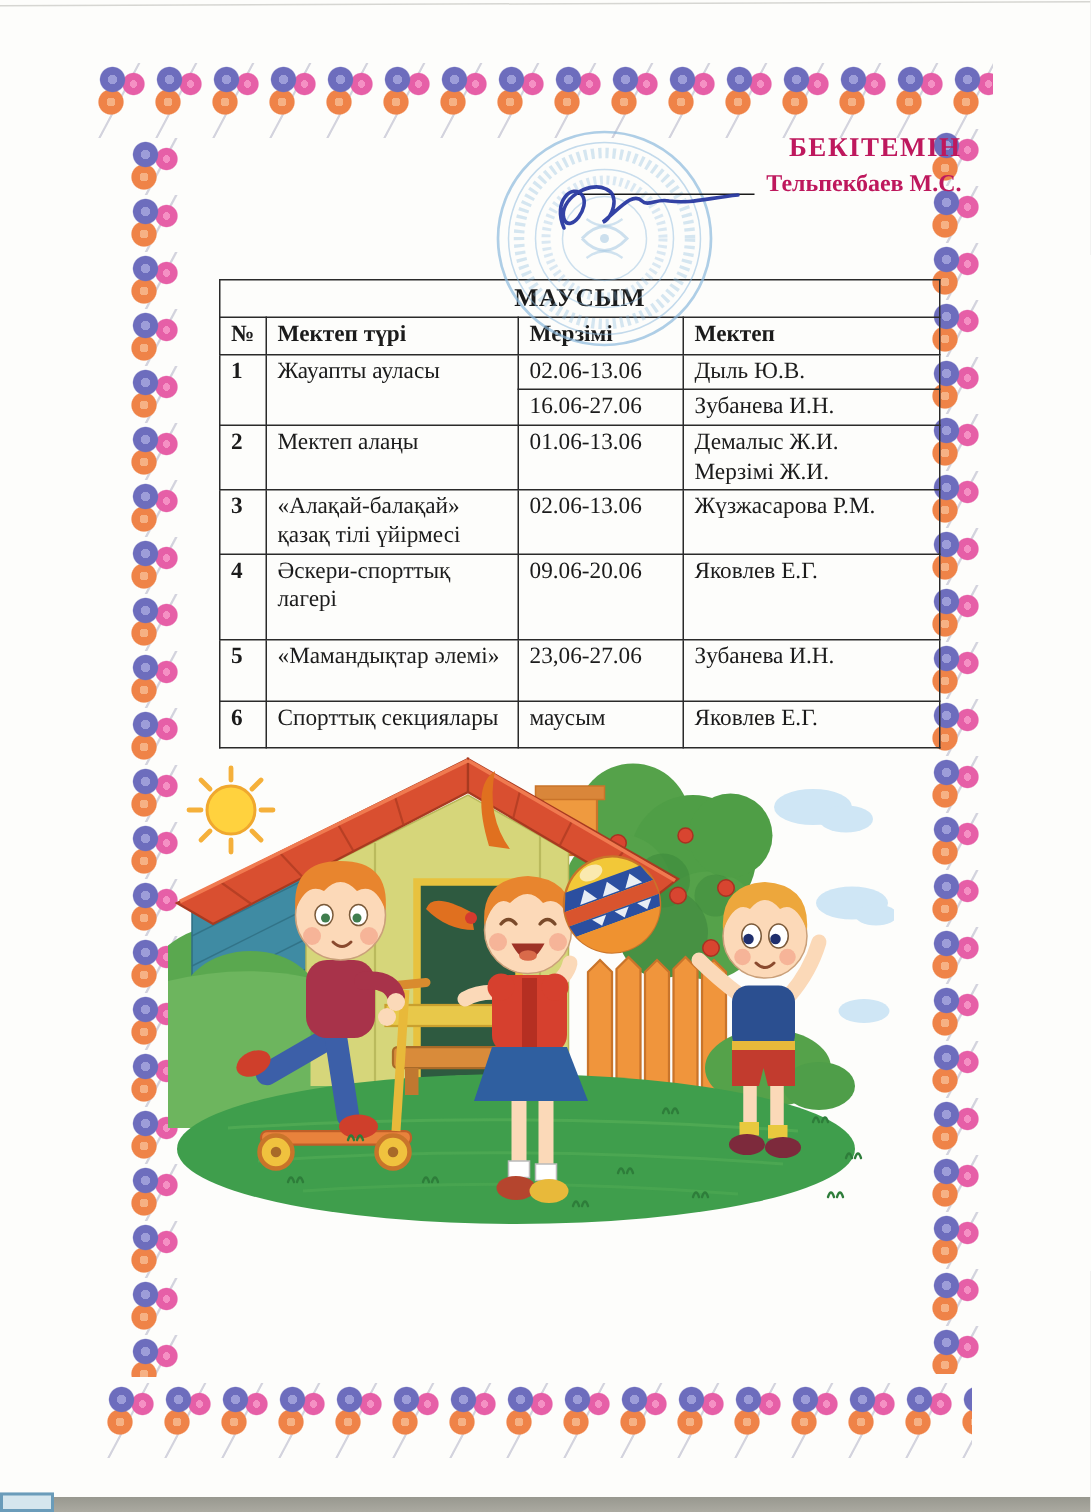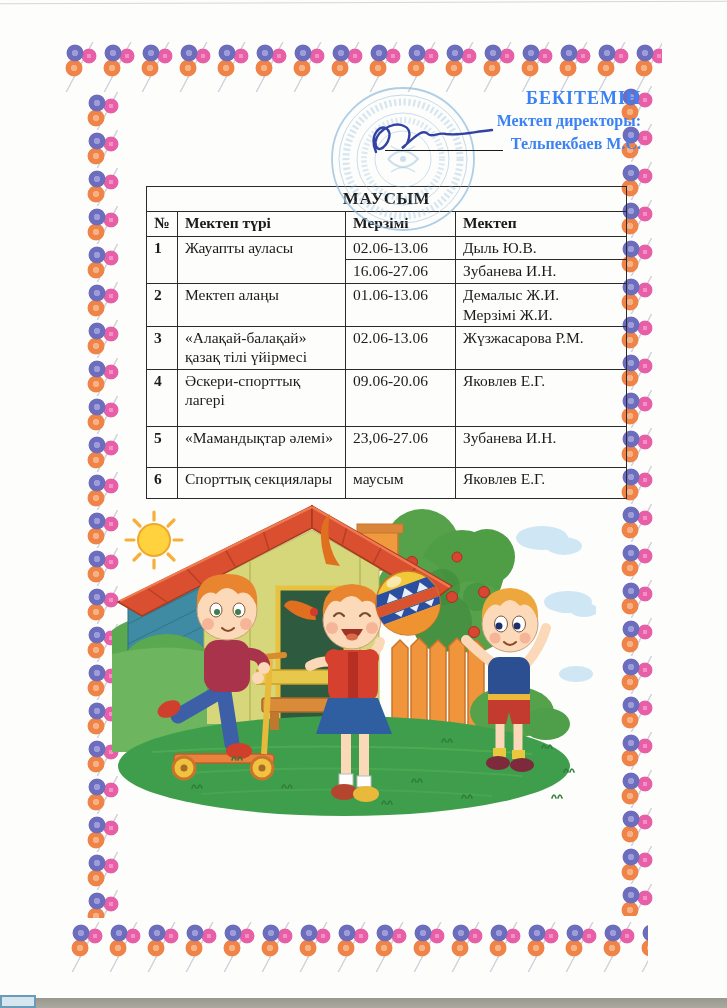--- a/index.html
+++ b/index.html
@@ -21,21 +21,21 @@
   .balloons.v { background-size:50px 38px; background-repeat:repeat-y; width:50px; }
   .b-top    { left:62px;  top:42px;  width:600px; }
   .b-bottom { left:68px;  top:922px; width:580px; }
   .b-left   { left:84px;  top:92px;  height:826px; }
   .b-right  { left:618px; top:86px;  height:830px; }
   
   .scan-topline { position:absolute; left:0; top:2px; width:727px; height:1px; background:#d6d6d2; transform:rotate(-0.2deg); }
   .scan-band  { position:absolute; left:28px; top:998px; width:699px; height:10px; background:linear-gradient(#98988f,#abaaa1); }
   .scan-corner{ position:absolute; left:0; top:995px; width:36px; height:13px; background:#d5e6ee; border:2px solid #6a9cba; box-sizing:border-box; }
   
-  .approval { position:absolute; top:88px; right:86px; z-index:4; text-align:right; font-weight:bold; color:#3b82f6; }
+  .approval { position:absolute; top:88px; right:86px; z-index:4; text-align:right; font-weight:bold; color:#be185d; }
   .approve-title { font-size:18px; letter-spacing:1px; }
   .director-label { font-size:16px; margin-top:3px; }
   .sig-row { display:flex; justify-content:flex-end; align-items:flex-start; gap:8px; margin-top:5px; font-size:16px; }
   .sig-line { width:118px; height:15px; border-bottom:1.6px solid #1a1a1a; }
   .stamp { position:absolute; left:328px; top:84px; z-index:3; opacity:.85; }
   .signature { position:absolute; left:364px; top:118px; z-index:5; }
   
   .sched {
     position:absolute; left:146px; top:186px; width:480px; z-index:1;
     border-collapse:collapse; table-layout:fixed;
@@ -77,21 +77,20 @@
       <circle cx="75" cy="75" r="3" fill="#8ab8dc" opacity=".5"></circle>
     </svg>
   </div>
 
   <svg class="signature" viewBox="0 0 150 44" width="150" height="44">
     <path d="M12,34 C4,16 18,4 24,12 C30,20 16,38 12,28 C8,16 28,2 40,8 C50,12 44,28 38,30 C50,20 58,10 64,16 C68,20 74,14 82,16 C96,18 108,14 128,12" fill="none" stroke="#2838a0" stroke-width="2.4" stroke-linecap="round" opacity=".95"></path>
   </svg>
 
   <div class="approval">
     <div class="approve-title">БЕКІТЕМІН</div>
-    <div class="director-label">Мектеп директоры:</div>
     <div class="sig-row">
       <span class="sig-line"></span>
       <span class="director-name">Тельпекбаев М.С.</span>
     </div>
   </div>
 
   <table class="sched">
     <colgroup>
         <col style="width:31px">
         <col style="width:168px">

